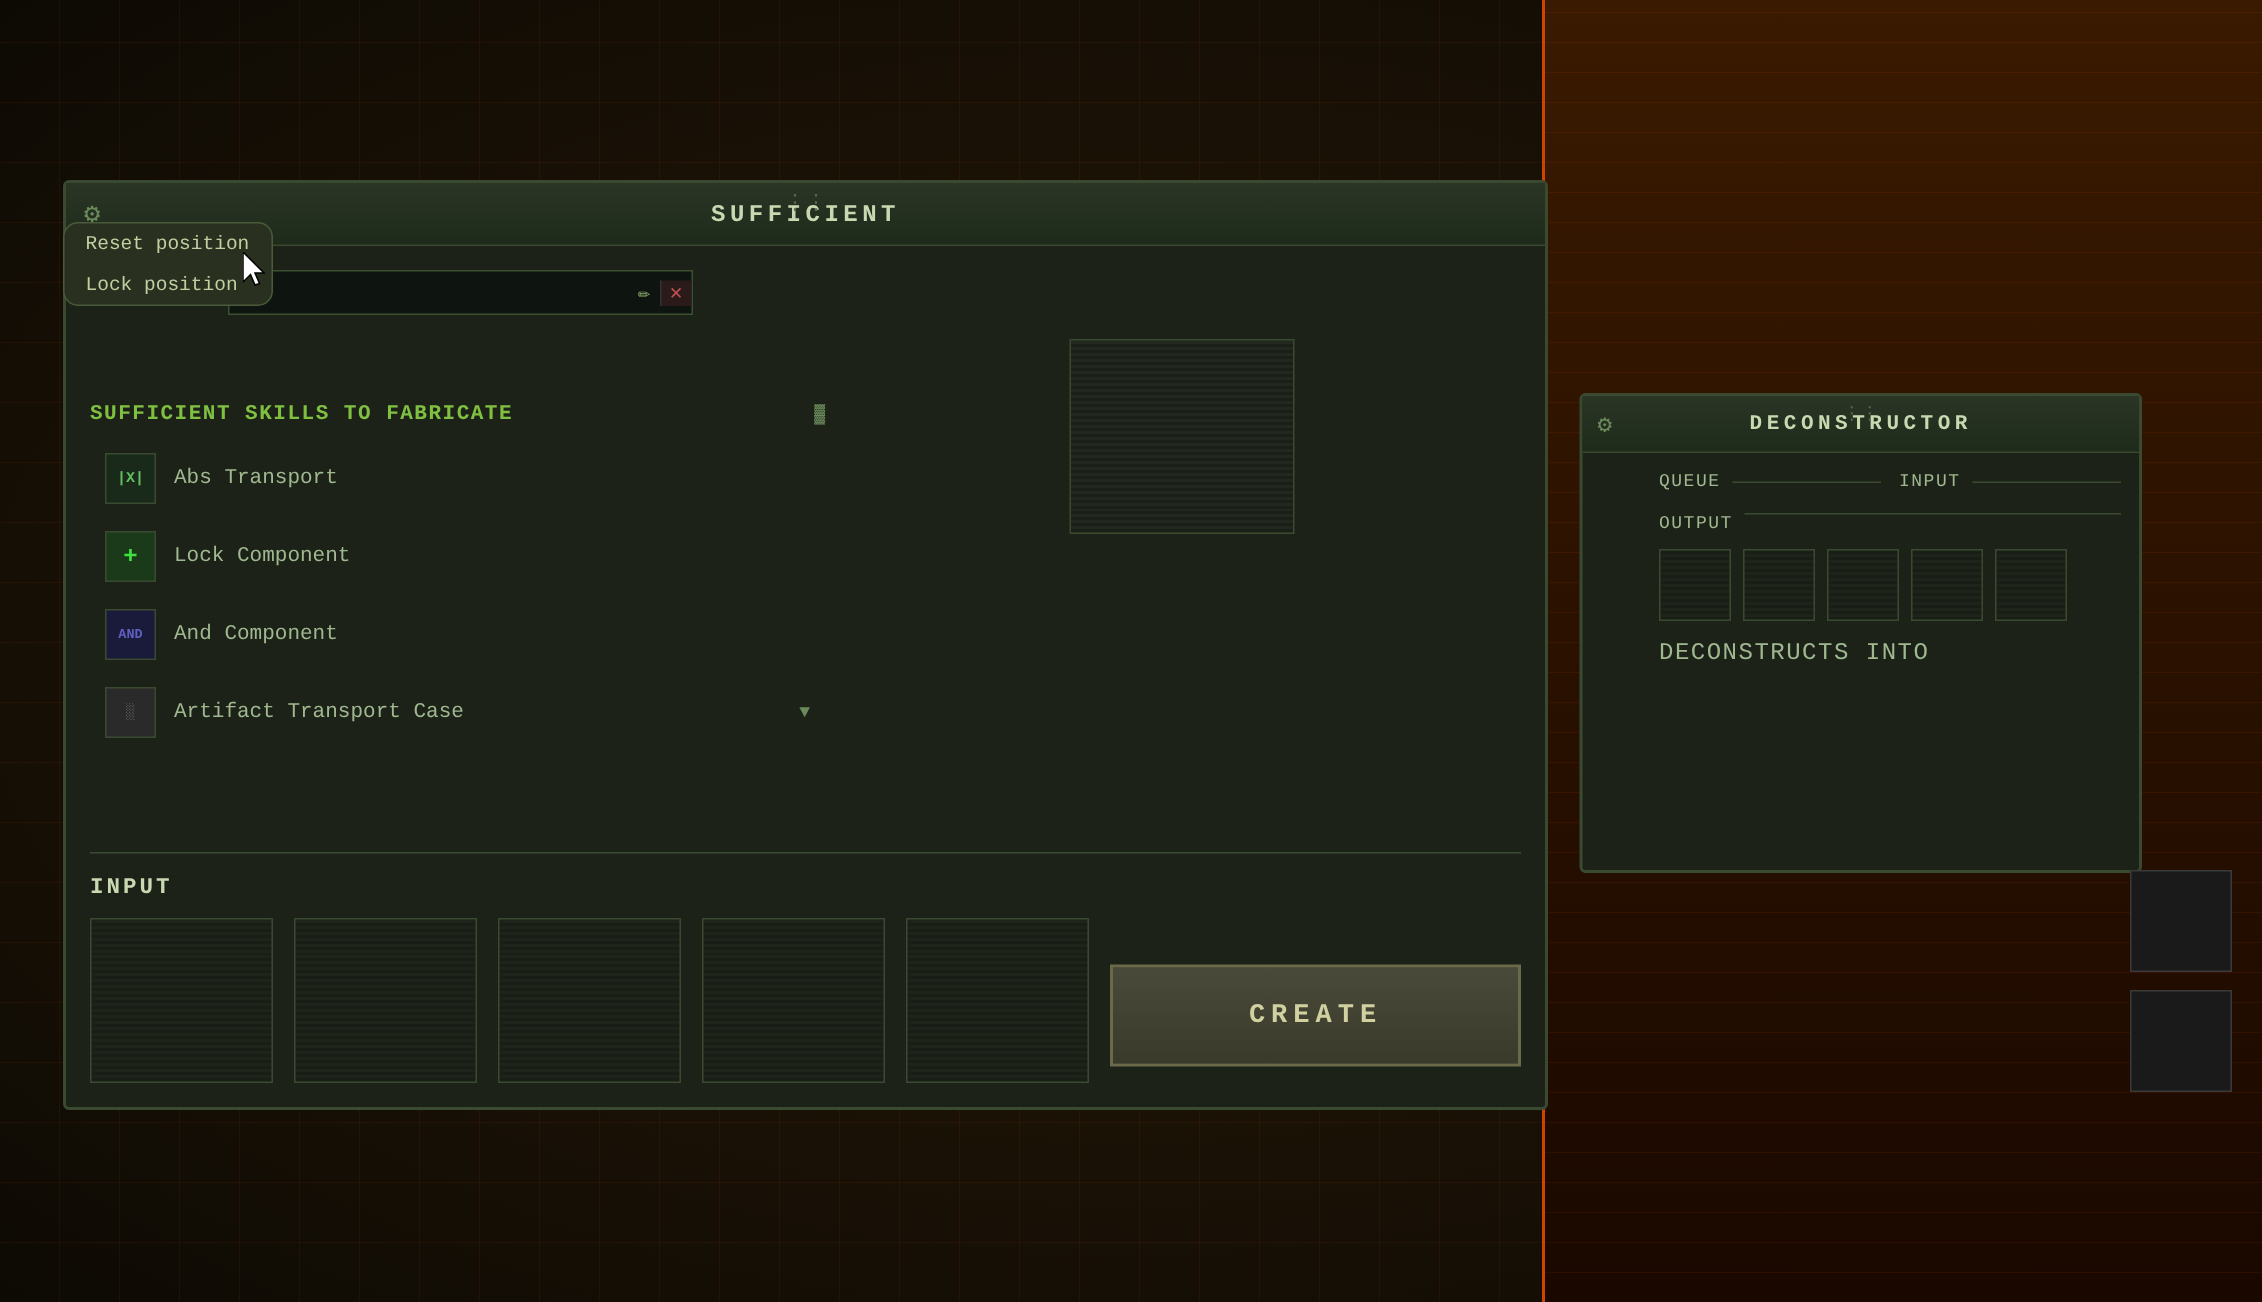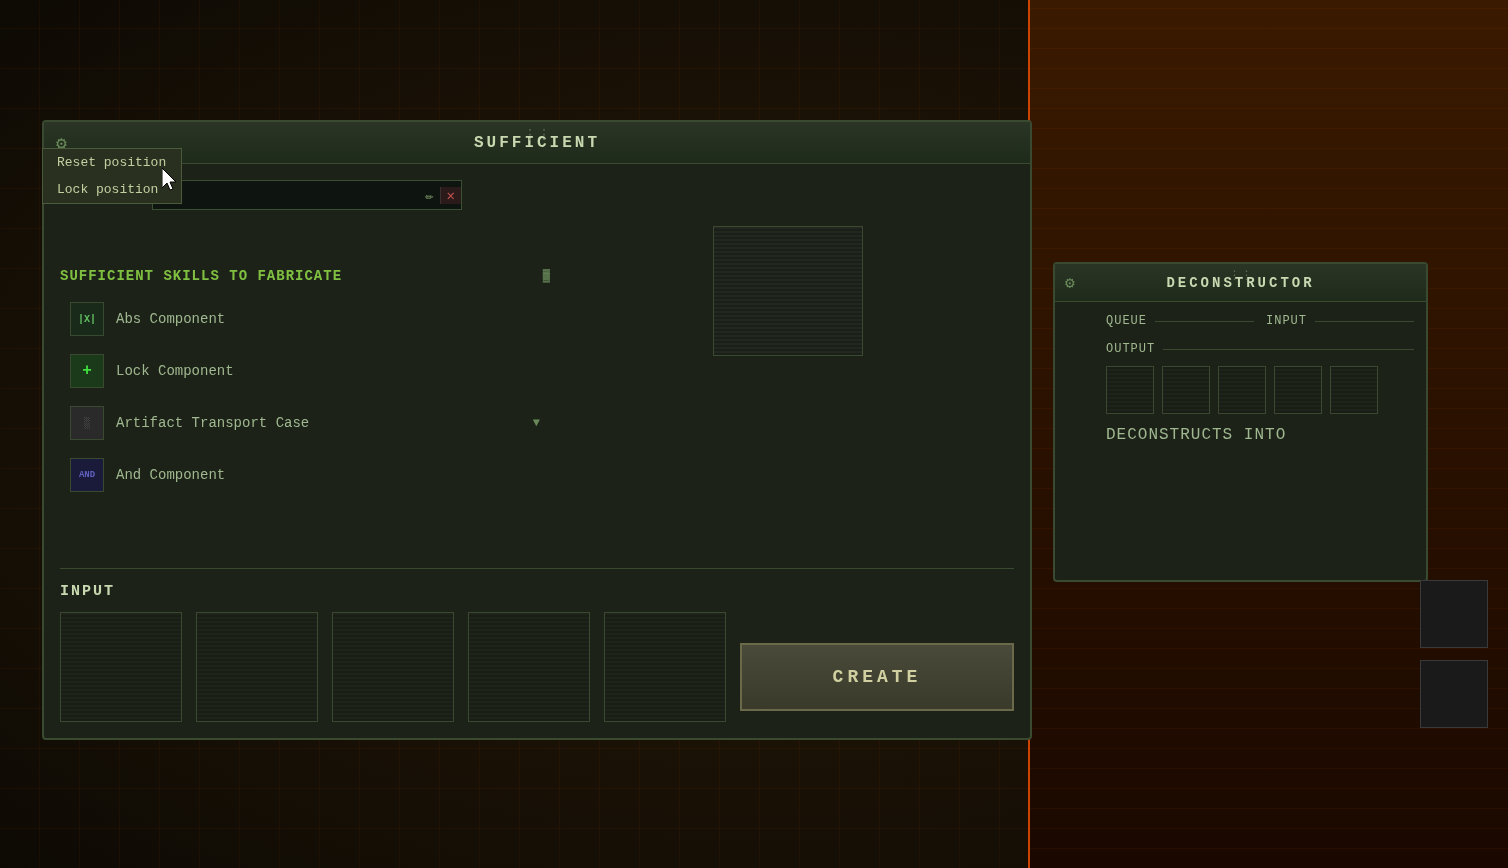--- a/index.html
+++ b/index.html
@@ -100,21 +100,21 @@
       top: 4px;
     }
 
     
     .dropdown-menu {
       position: absolute;
       left: 42px;
       top: 148px;
       background: #2a3020;
       border: 1px solid #4a5a3a;
-      border-radius: 0;
+      border-radius: 10px;
       z-index: 100;
       min-width: 140px;
     }
 
     .dropdown-item {
       padding: 6px 14px;
       color: #c0d0a0;
       font-size: 13px;
       cursor: pointer;
       white-space: nowrap;
@@ -473,38 +473,38 @@
 
       <div class="list-panel">
         <div class="section-header">
           <span class="section-title">SUFFICIENT SKILLS TO FABRICATE</span>
           <span class="scroll-indicator">▓</span>
         </div>
         <div class="items-list">
 
           <div class="list-item">
             <div class="list-item-icon icon-abs">|X|</div>
-            <span class="list-item-label">Abs Component</span>
+            <span class="list-item-label">Abs Transport</span>
           </div>
 
 
           <div class="list-item">
             <div class="list-item-icon icon-adder">+</div>
             <span class="list-item-label">Lock Component</span>
           </div>
 
           <div class="list-item">
+            <div class="list-item-icon icon-and">AND</div>
+            <span class="list-item-label">And Component</span>
+          </div>
+
+          <div class="list-item">
             <div class="list-item-icon icon-artifact">░</div>
             <span class="list-item-label">Artifact Transport Case</span>
             <span class="list-item-expand">▼</span>
-          </div>
-
-          <div class="list-item">
-            <div class="list-item-icon icon-and">AND</div>
-            <span class="list-item-label">And Component</span>
           </div>
         </div>
       </div>
 
       <div class="preview-panel">
         <div class="preview-box"></div>
       </div>
     </div>
 
     <div class="input-section">
@@ -542,21 +542,21 @@
   <div class="dec-content">
 
     <div style="display:flex; align-items:center; width:100%; gap:0;">
       <span style="color:#a0b890;font-size:12px;letter-spacing:1px;">QUEUE</span>
       <div style="flex:1; height:1px; background:#3a4a30; margin-left:8px;"></div>
       <span style="color:#a0b890;font-size:12px;letter-spacing:1px;margin-left:12px;">INPUT</span>
       <div style="flex:1; height:1px; background:#3a4a30; margin-left:8px;"></div>
     </div>
 
 
-    <div style="display:flex; align-items:center; width:100%; gap:0; margin-top:4px;">
+    <div style="display:flex; width:100%; gap:0; margin-top:4px;">
       <span style="color:#a0b890;font-size:12px;letter-spacing:1px;">OUTPUT</span>
       <div style="flex:1; height:1px; background:#3a4a30; margin-left:8px;"></div>
     </div>
 
     <div style="display:flex; gap:8px;">
       <div class="dec-slot"></div>
       <div class="dec-slot"></div>
       <div class="dec-slot"></div>
       <div class="dec-slot"></div>
       <div class="dec-slot"></div>

